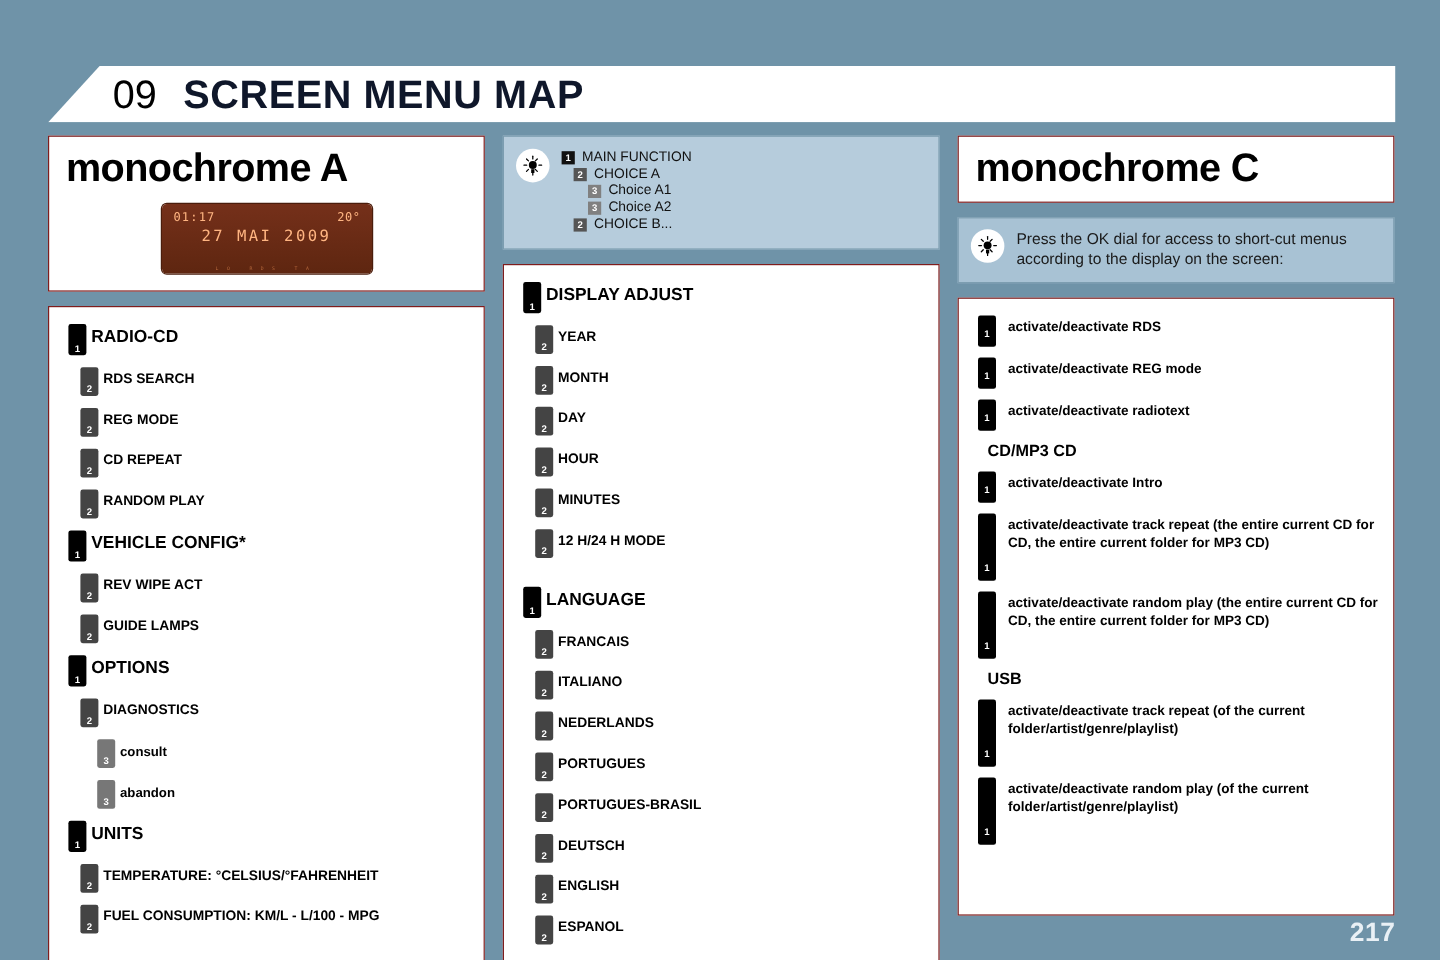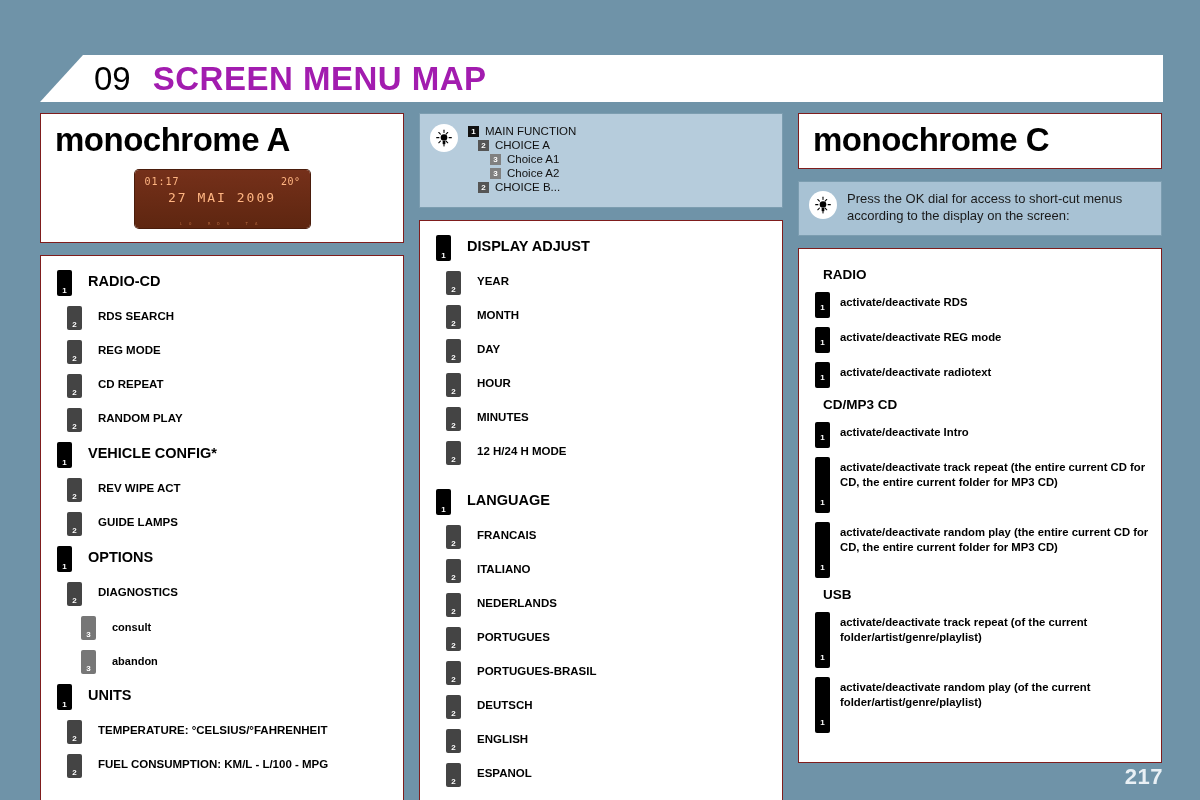--- a/index.html
+++ b/index.html
@@ -17,21 +17,21 @@
     position:absolute; left:40px; top:55px; width:1123px; height:47px;
     background:#ffffff;
     display:flex; align-items:center;
     clip-path: polygon(43px 0, 100% 0, 100% 100%, 0 100%);
   }
   .header-inner { display:flex; align-items:baseline; padding-left:54px; }
   .chapter-num {
     font-size:33px; font-weight:normal; color:#000; letter-spacing:0px;
   }
   .chapter-title {
-    font-size:33px; font-weight:bold; color:#a21caf; margin-left:22px;
+    font-size:33px; font-weight:bold; color:#0f172a; margin-left:22px;
     letter-spacing:0.5px;
   }
 
   
   .columns {
     position:absolute; left:40px; top:113px; width:1123px; height:650px;
     display:flex; gap:15px;
   }
   .col { width:364px; display:flex; flex-direction:column; gap:12px; }
 
@@ -113,21 +113,21 @@
     flex:0 0 auto;
     width:15px; border-radius:2px;
     color:#ffffff; font-size:8px; font-weight:bold;
     display:flex; align-items:flex-end; justify-content:center;
     padding-bottom:1px;
     line-height:1;
   }
   .badge.b1 { background:#000000; height:26px; }
   .badge.b2 { background:#444444; height:24px; }
   .badge.b3 { background:#777777; height:24px; }
-  .row-label { padding-left:16px; }
+  .row-label { padding-left:4px; }
 
   .tree-row.lv1 { margin-left:4px; }
   .tree-row.lv2 { margin-left:14px; }
   .tree-row.lv3 { margin-left:28px; }
 
   .lab-1 { font-size:14.5px; font-weight:bold; color:#000; padding-top:3px; }
   .lab-2 { font-size:11.5px; font-weight:bold; color:#000; padding-top:4px; }
   .lab-3 { font-size:11px; font-weight:bold; color:#000; padding-top:5px; }
 
   .grp-gap { height:14px; }
@@ -383,21 +383,20 @@
             <line x1="17" y1="18.4" x2="14.8" y2="16.2"></line>
           </g>
           <circle cx="12" cy="11.3" r="4.4" fill="#000"></circle>
           <rect x="10.2" y="16" width="3.6" height="4.2" fill="#000"></rect>
         </svg>
       </div>
       <div class="note-text">Press the OK dial for access to short-cut menus according to the display on the screen:</div>
     </div>
 
     <div class="panel tree-panel" id="right-tree">
-        <div class="sec-head">RADIO</div>
         <div class="c-row">
           <div class="c-badge h1">1</div>
           <div class="c-text">activate/deactivate RDS</div>
         </div>
         <div class="c-row">
           <div class="c-badge h1">1</div>
           <div class="c-text">activate/deactivate REG mode</div>
         </div>
         <div class="c-row">
           <div class="c-badge h1">1</div>

